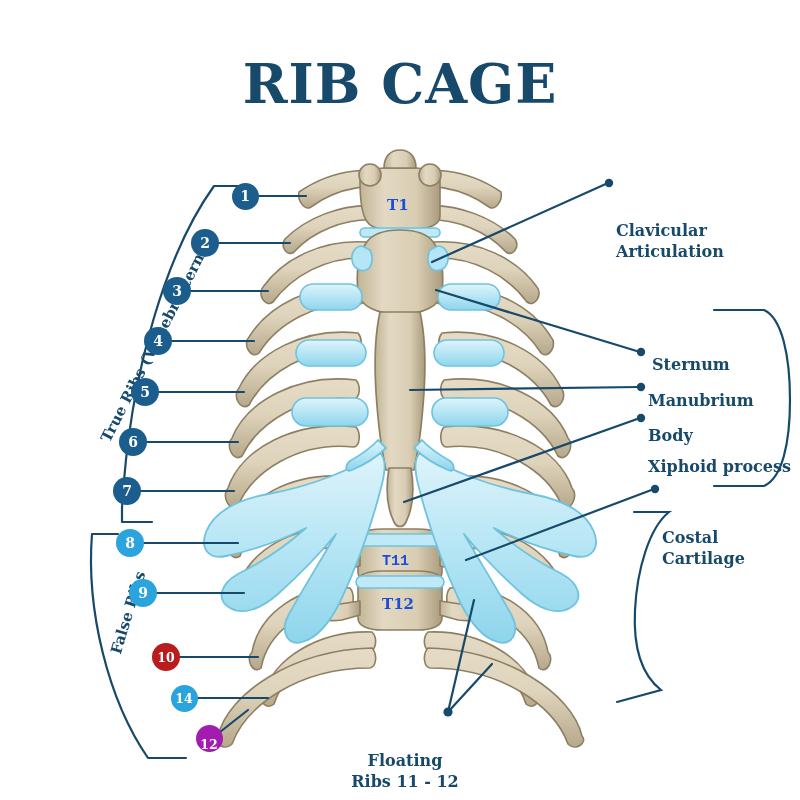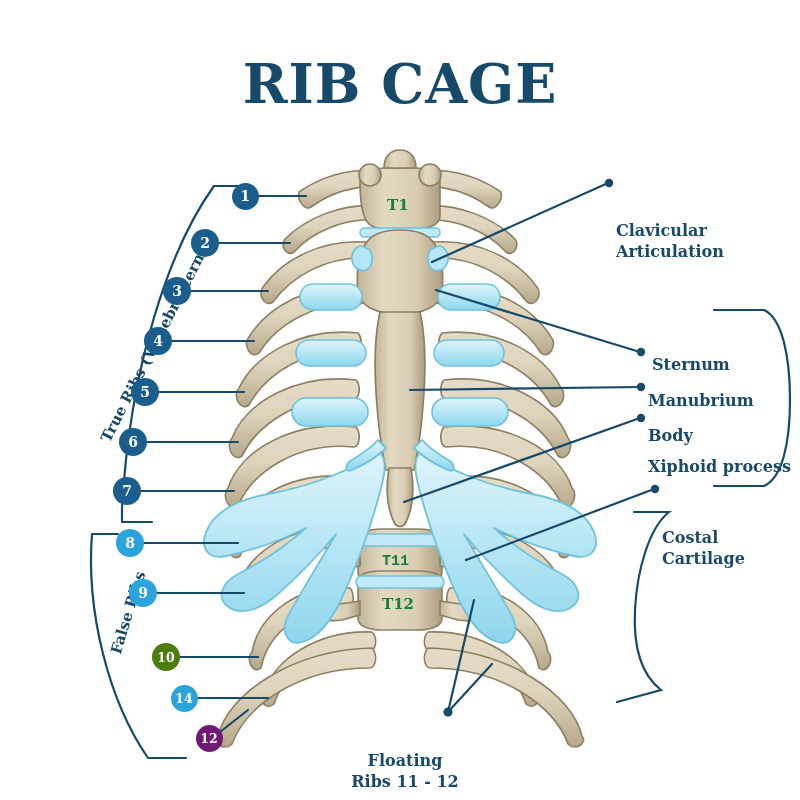--- a/index.html
+++ b/index.html
@@ -19,21 +19,21 @@
     position:absolute;font-family:"DejaVu Serif",serif;font-weight:bold;
     color:#17496b;font-size:16px;line-height:1.32;white-space:pre-line;margin-top:44px;
   }
   .lbl.ctr{text-align:center;}
   .vert{
     position:absolute;font-family:"DejaVu Serif",serif;font-weight:bold;
     color:#17496b;font-size:15px;white-space:nowrap;transform-origin:0 0;
   }
   .vtx{
     position:absolute;font-family:"DejaVu Serif",serif;font-weight:bold;
-    color:#15803d;font-size:15px;text-align:left;
+    color:#1d4ed8;font-size:15px;text-align:left;
   }
   .badge{
     position:absolute;border-radius:50%;
     display:flex;align-items:center;justify-content:center;
     color:#ffffff;font-family:"DejaVu Serif",serif;font-weight:bold;
     box-sizing:border-box;
   }
 </style>
 </head>
 <body>
@@ -257,24 +257,24 @@
       </div>
       <div class="badge" style="left: 113px; top: 477px; width: 28px; height: 28px; font-size: 14px; background: rgb(27, 93, 140);">
         <span>7</span>
       </div>
       <div class="badge" style="left: 116px; top: 529px; width: 28px; height: 28px; font-size: 14px; background: rgb(43, 163, 221);">
         <span>8</span>
       </div>
       <div class="badge" style="left: 129px; top: 579px; width: 28px; height: 28px; font-size: 14px; background: rgb(43, 163, 221);">
         <span>9</span>
       </div>
-      <div class="badge" style="left: 152px; top: 643px; width: 28px; height: 28px; font-size: 12.5px; background: #4d7c0f;">
+      <div class="badge" style="left: 152px; top: 643px; width: 28px; height: 28px; font-size: 12.5px; background: #b91c1c;">
         <span>10</span>
       </div>
       <div class="badge" style="left: 170.5px; top: 684.5px; width: 27px; height: 27px; font-size: 12.5px; background: rgb(43, 163, 221);">
         <span>14</span>
       </div>
-      <div class="badge" style="left: 195.5px; top: 724.5px; width: 27px; height: 27px; font-size: 12.5px; background: #701a75;">
+      <div class="badge" style="left: 195.5px; top: 724.5px; width: 27px; height: 27px; font-size: 12.5px; background: #a21caf; align-items: flex-end;">
         <span>12</span>
       </div>
     </div>
 
 </div>
 
 </body></html>

